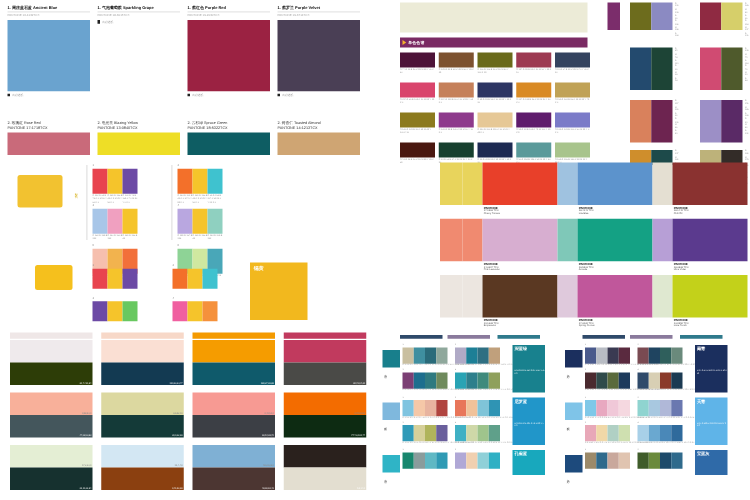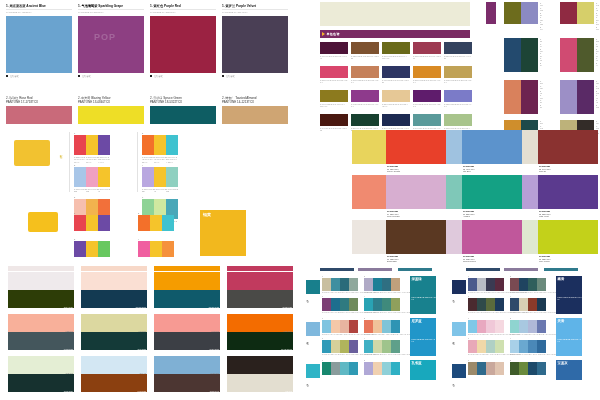--- a/index.html
+++ b/index.html
@@ -126,23 +126,20 @@
         <div class="ft">
           <span class="dot"></span>
           <span class="t">色彩搭配</span>
         </div>
       </div>
       <div class="card">
         <div>
           <div class="num">1. 气泡葡萄紫 Sparkling Grape</div>
           <div class="cname">PANTONE 18-3015TCX</div>
         </div>
-        <div class="chip" style="background: rgb(141, 63, 130);">
-          <div class="pop">POP</div>
-        </div>
         <div class="ft">
           <span class="dot"></span>
           <span class="t">色彩搭配</span>
         </div>
       </div>
       <div class="card">
         <div>
           <div class="num">1. 紫红色 Purple Red</div>
           <div class="cname">PANTONE 19-2030TCX</div>
         </div>

